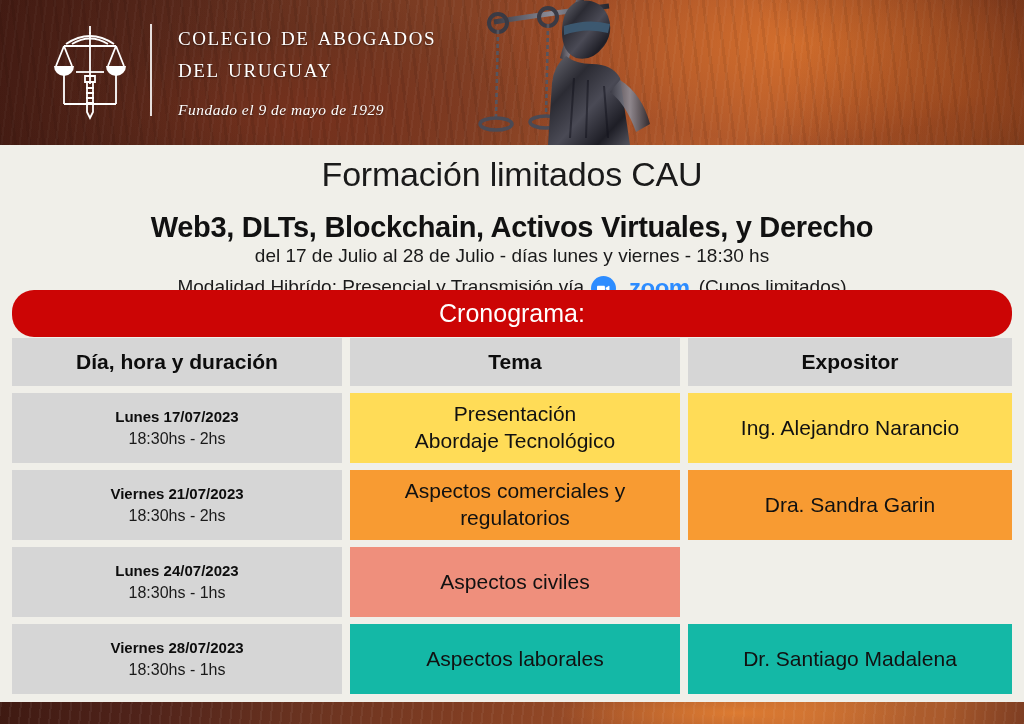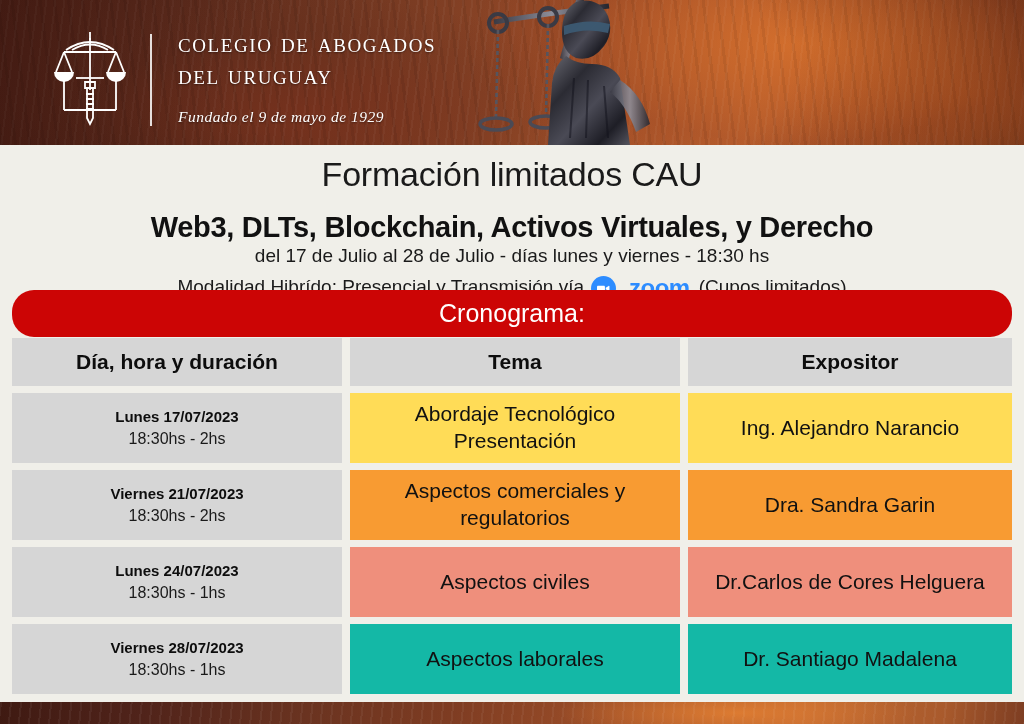--- a/index.html
+++ b/index.html
@@ -50,21 +50,21 @@
     background: radial-gradient(ellipse 700px 300px at 50% 50%, rgba(0,0,0,0) 40%, rgba(40,12,6,0.45) 100%);
     pointer-events: none;
   }
 
   
   .logo-block {
     position: absolute;
     left: 52px;
     top: 14px;
     display: flex;
-    align-items: flex-end;
+    align-items: center;
     height: 112px;
   }
   .scales-icon { width: 76px; height: 100px; display:block; }
   .logo-divider {
     width: 2px;
     height: 92px;
     background: rgba(255,255,255,0.85);
     margin: 0 26px 0 22px;
   }
   .logo-text { color:#ffffff; }
@@ -379,22 +379,22 @@
       <div class="cell head-cell col-3">Expositor</div>
     </div>
 
     <div class="table-row spaced">
       <div class="cell body-cell col-1 cell-day">
         <span class="day-name">Lunes 17/07/2023</span>
         <span class="day-time">18:30hs - 2hs</span>
       </div>
       <div class="col-gap"></div>
       <div class="cell body-cell col-2 cell-topic tone-yellow">
+        <span class="topic-line">Presentación</span>
         <span class="topic-line">Abordaje Tecnológico</span>
-        <span class="topic-line">Presentación</span>
       </div>
       <div class="col-gap"></div>
       <div class="cell body-cell col-3 cell-speaker tone-yellow">Ing. Alejandro Narancio</div>
     </div>
 
     <div class="table-row spaced">
       <div class="cell body-cell col-1 cell-day">
         <span class="day-name">Viernes 21/07/2023</span>
         <span class="day-time">18:30hs - 2hs</span>
       </div>
@@ -410,21 +410,20 @@
     <div class="table-row spaced">
       <div class="cell body-cell col-1 cell-day">
         <span class="day-name">Lunes 24/07/2023</span>
         <span class="day-time">18:30hs - 1hs</span>
       </div>
       <div class="col-gap"></div>
       <div class="cell body-cell col-2 cell-topic tone-salmon">
         <span class="topic-line">Aspectos civiles</span>
       </div>
       <div class="col-gap"></div>
-      <div class="cell body-cell col-3 cell-speaker tone-salmon">Dr.Carlos de Cores Helguera</div>
     </div>
 
     <div class="table-row spaced">
       <div class="cell body-cell col-1 cell-day">
         <span class="day-name">Viernes 28/07/2023</span>
         <span class="day-time">18:30hs - 1hs</span>
       </div>
       <div class="col-gap"></div>
       <div class="cell body-cell col-2 cell-topic tone-taupe">
         <span class="topic-line">Aspectos laborales</span>

